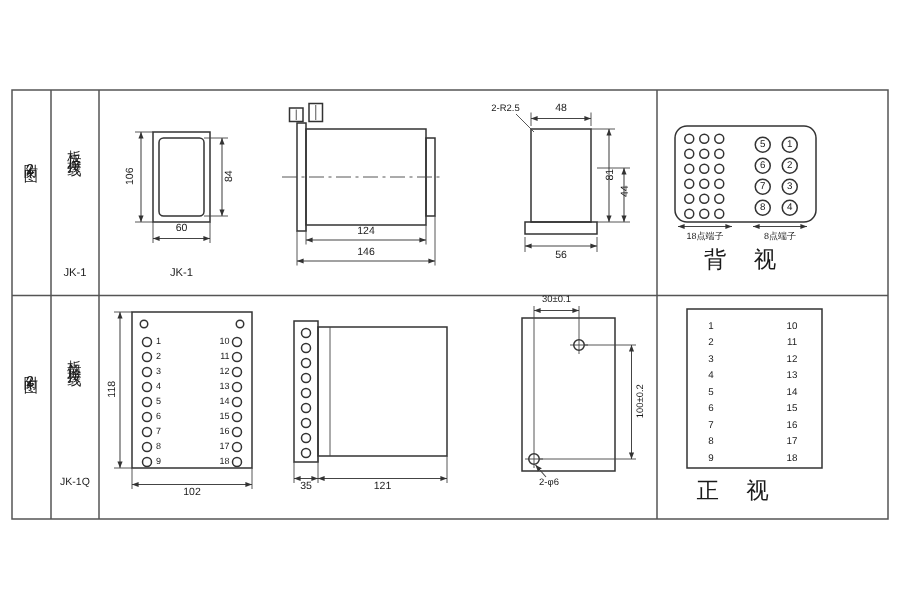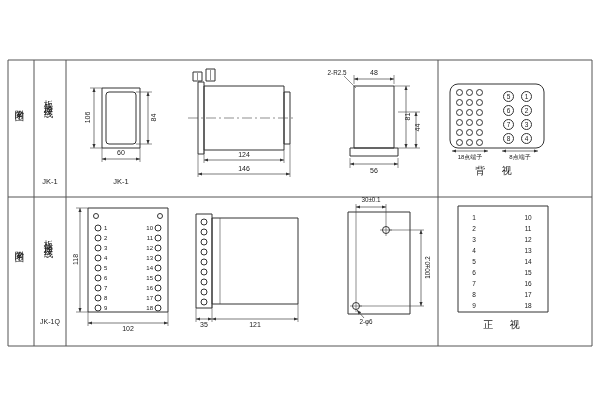--- a/index.html
+++ b/index.html
@@ -9,21 +9,21 @@
   svg *{vector-effect:non-scaling-stroke;}
   .shape{fill:none;stroke:#333;stroke-width:1;}
   .thin{fill:none;stroke:#444;stroke-width:.6;}
   .dim{fill:none;stroke:#444;stroke-width:.7;}
   .grid{fill:none;stroke:#555;stroke-width:1;}
   .lbl{position:absolute;font-size:7px;text-align:center;white-space:nowrap;}
   .sm{font-size:6.3px;}
   .rot{transform:rotate(-90deg);transform-origin:center;}
   .vtext{position:absolute;writing-mode:vertical-rl;text-orientation:upright;
          font-size:9.5px;letter-spacing:3px;line-height:1;}
-  .cap{position:absolute;font-size:10px;letter-spacing:7px;text-align:center;white-space:nowrap;font-family:Liberation Serif, serif;}
+  .cap{position:absolute;font-size:15px;letter-spacing:7px;text-align:center;white-space:nowrap;}
   .col{position:absolute;font-size:6px;line-height:10px;white-space:pre-line;}
   .tcol{position:absolute;font-size:6.5px;line-height:11px;white-space:pre-line;text-align:center;}
   .dotgrid{position:absolute;display:grid;grid-template-columns:repeat(3,7px);grid-auto-rows:7px;gap:3px;}
   .dotgrid i{display:block;width:7px;height:7px;border:1px solid #333;border-radius:50%;box-sizing:border-box;}
   .t8{position:absolute;display:grid;grid-template-columns:repeat(2,12px);gap:3px 6px;}
   .t8 b{width:11px;height:11px;border:1px solid #333;border-radius:50%;box-sizing:border-box;
         font-weight:normal;font-size:6.5px;display:flex;align-items:center;justify-content:center;}
 </style>
 </head>
 <body>
@@ -268,15 +268,15 @@
 9</div>
   <div class="tcol" style="left:514px;top:212px;width:28px;">10
 11
 12
 13
 14
 15
 16
 17
 18</div>
-  <div class="cap" style="left:471px;top:318px;width:68px;">正 视</div>
+  <div class="cap" style="left:458px;top:318px;width:68px;">正 视</div>
 
 </div>
 
 </body></html>

